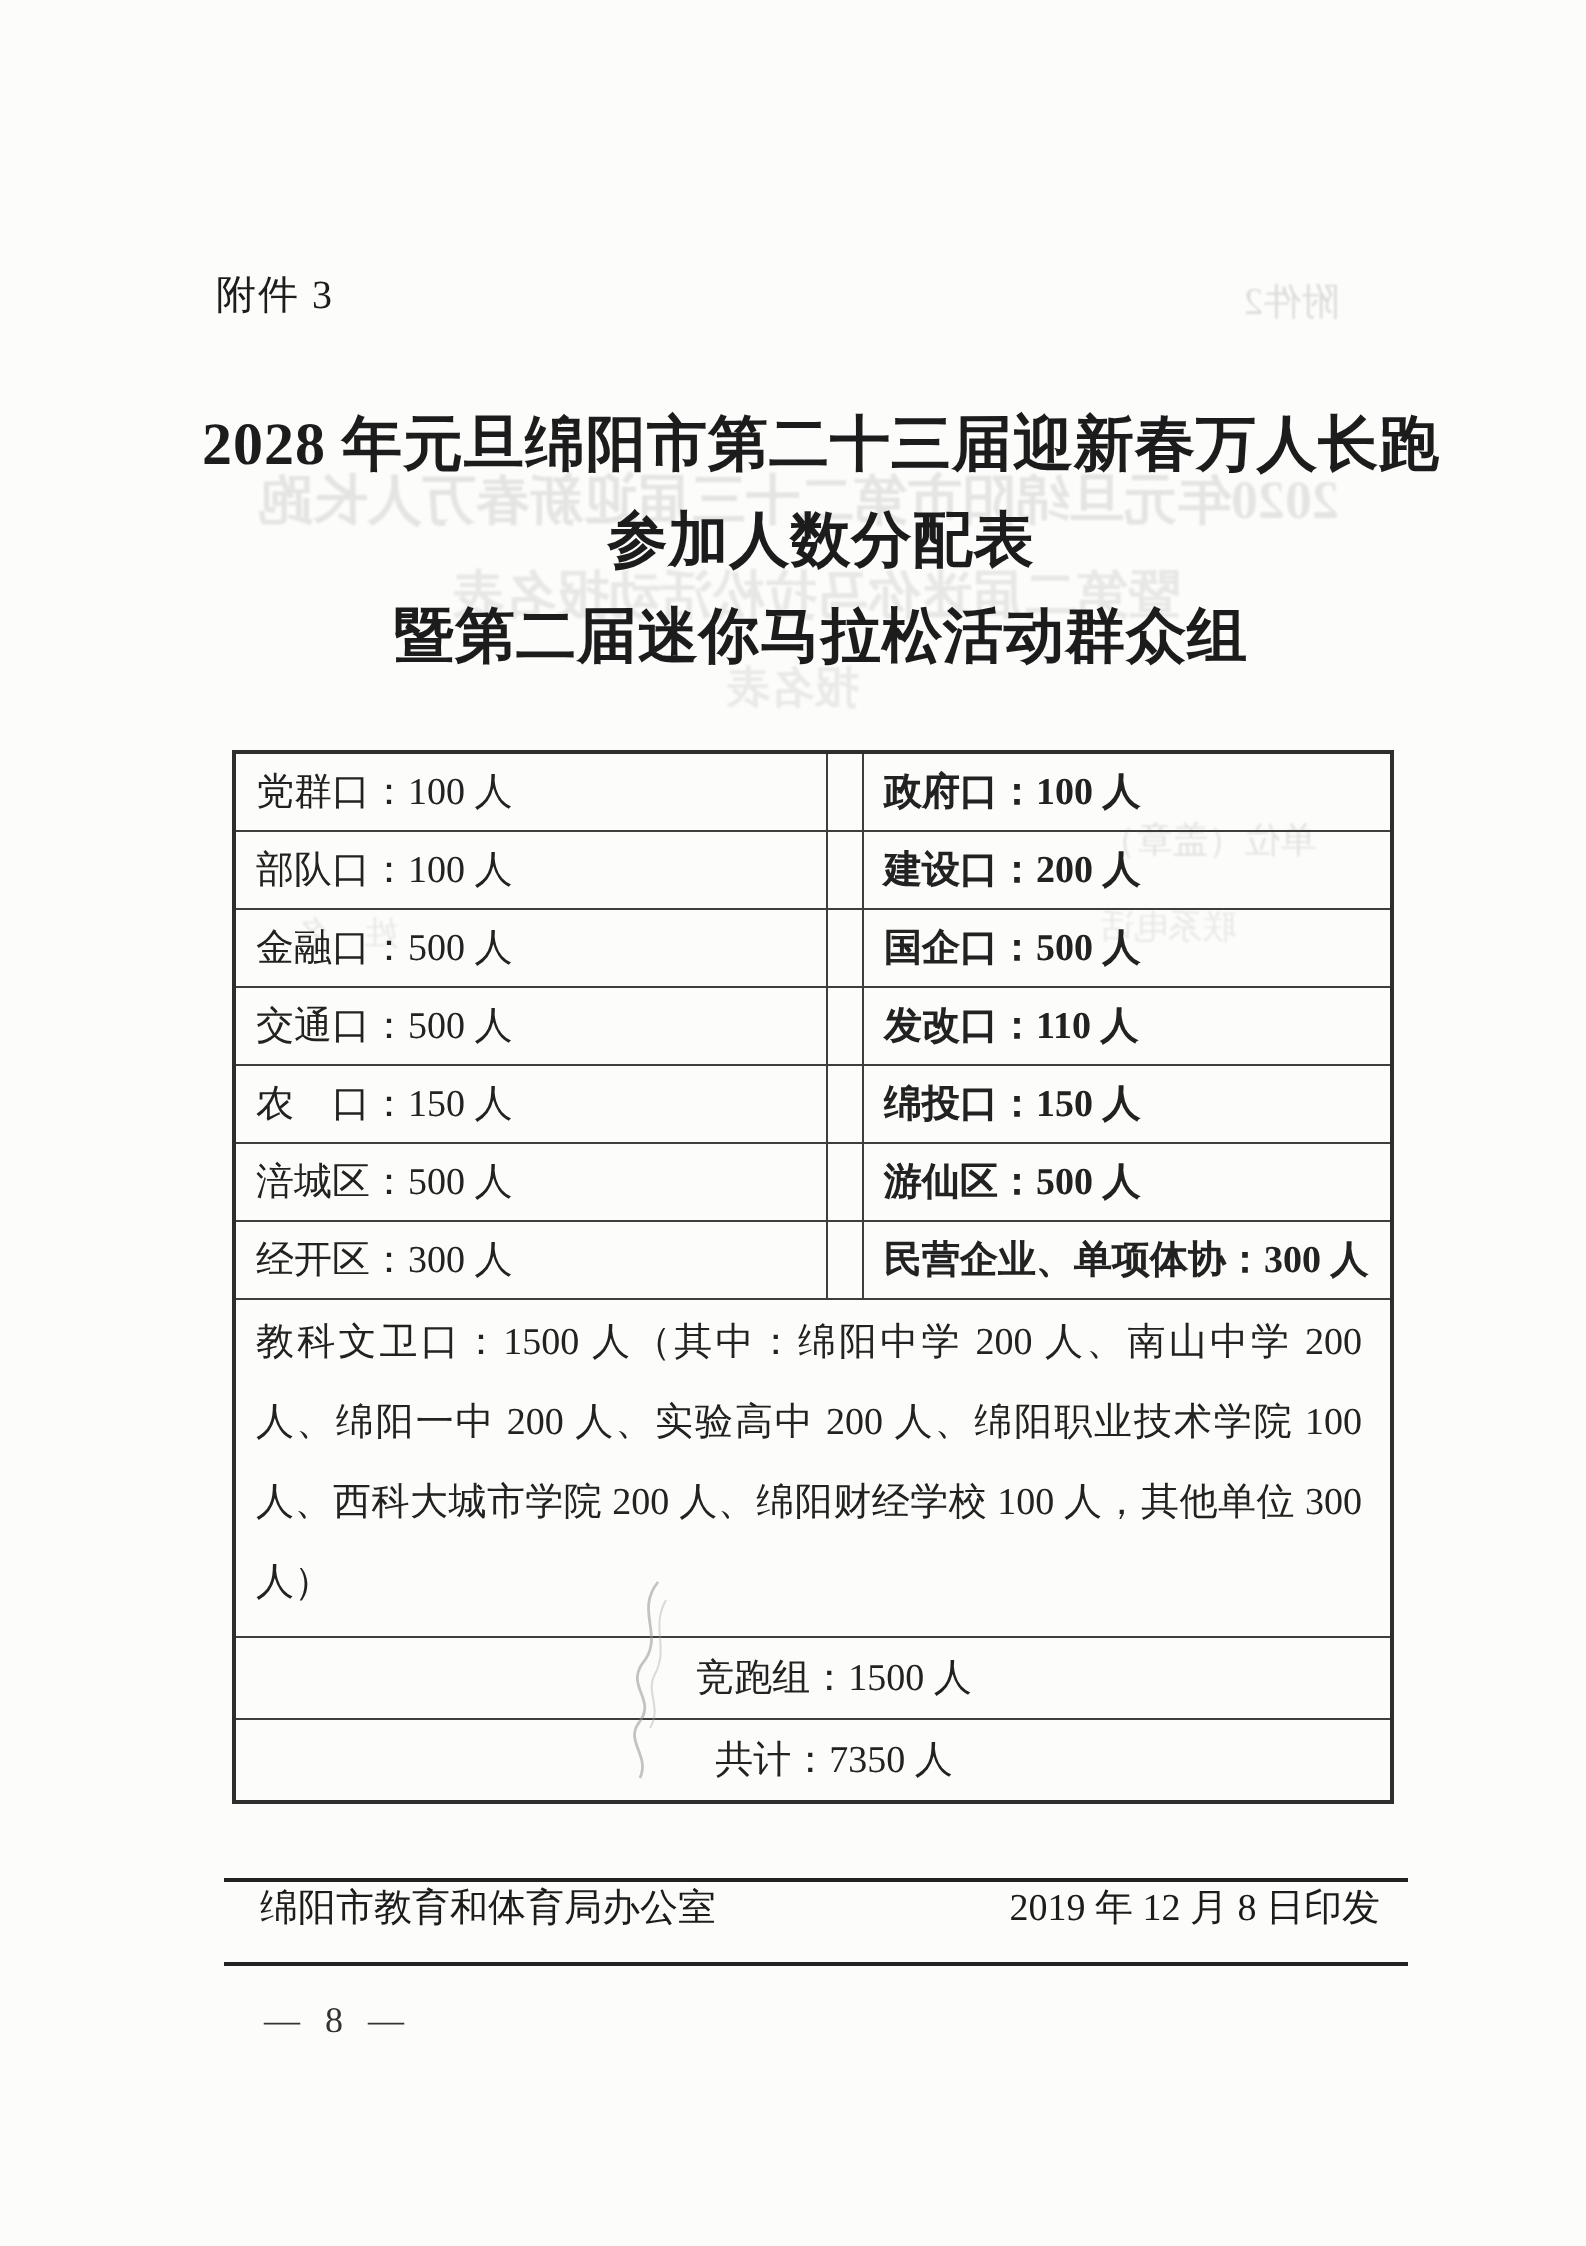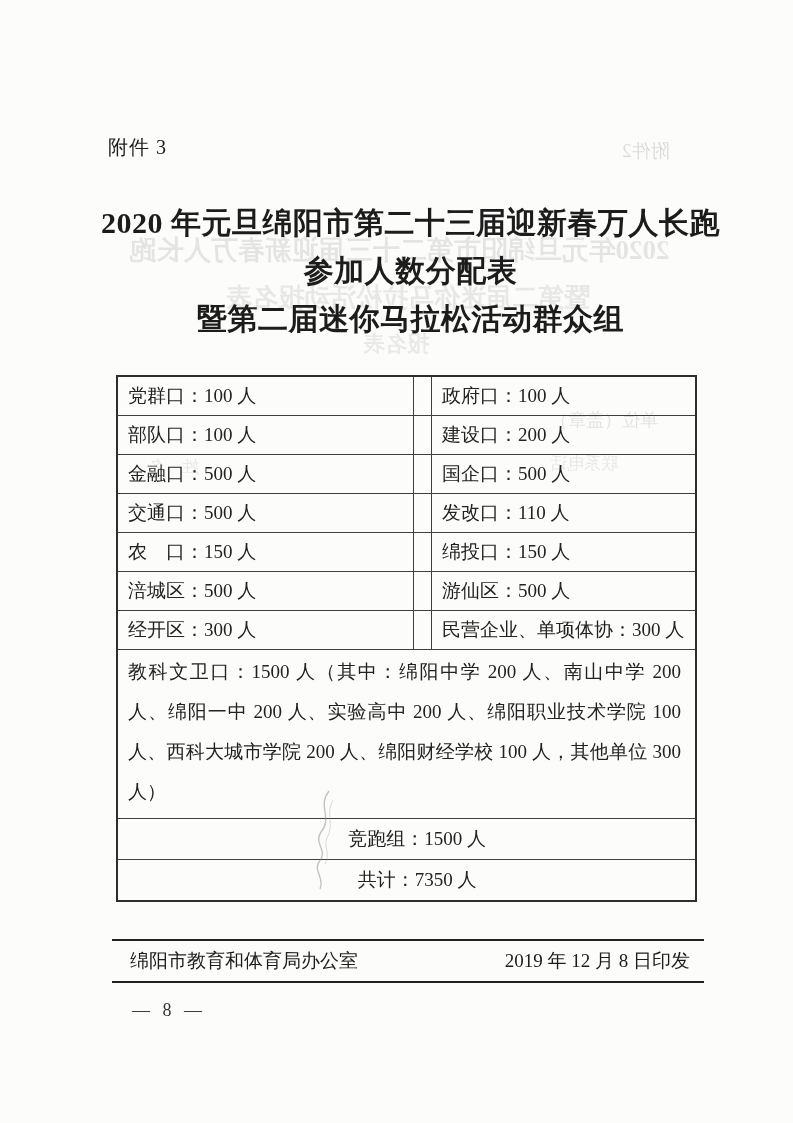--- a/index.html
+++ b/index.html
@@ -32,35 +32,35 @@
     table-layout:fixed;
   }
   table.alloc{border:2.5px solid #2e2e2e;}
   table.alloc td{
     border:1.5px solid #3e3e3e;
     font-size:19px;
     color:#222;
   }
   td.cell-left{width:281px;height:38px;padding:0 4px 0 10px;}
   td.cell-spacer{width:15px;}
-  td.cell-right{height:38px;padding:0 4px 0 10px;}
+  td.cell-right{height:38px;padding:0 4px 0 10px;font-weight:bold;}
   td.paragraph-cell{
     height:160px;
     padding:2px 14px 6px 10px;
     line-height:40px;
     text-align:justify;
     vertical-align:middle;
   }
   td.summary-cell{height:38px;text-align:center;padding-left:22px;}
   
   .footer{
     position:absolute;left:112px;top:939px;width:592px;height:44px;
     border-top:2.5px solid #222;
     border-bottom:2.5px solid #222;
-    display:flex;justify-content:space-between;align-items:center;
+    display:flex;justify-content:space-between;align-items:flex-start;
     padding:0 14px 0 18px;box-sizing:border-box;
     font-size:19px;
   }
   .pagenum{
     position:absolute;left:132px;top:1000px;
     font-size:18px;color:#333;letter-spacing:4px;
   }
   
   .ghost{
     position:absolute;
@@ -88,21 +88,21 @@
   <div class="ghost g2">2020年元旦绵阳市第二十三届迎新春万人长跑</div>
   <div class="ghost g3">暨第二届迷你马拉松活动报名表</div>
   <div class="ghost g4">报名表</div>
   <div class="ghost g5">单位（盖章）</div>
   <div class="ghost g6">姓　名</div>
   <div class="ghost g7">联系电话</div>
 
   <div class="attachment">附件 3</div>
 
   <div class="title">
-    <div>2020 年元旦绵阳市第二十三届迎新春万人长跑</div>
+    <div>2028 年元旦绵阳市第二十三届迎新春万人长跑</div>
     <div>参加人数分配表</div>
     <div>暨第二届迷你马拉松活动群众组</div>
   </div>
 
   <table class="alloc">
     <tbody id="pair-rows">
   <tr>
     <td class="cell-left">党群口：100 人</td>
     <td class="cell-spacer"></td>
     <td class="cell-right">政府口：100 人</td>

